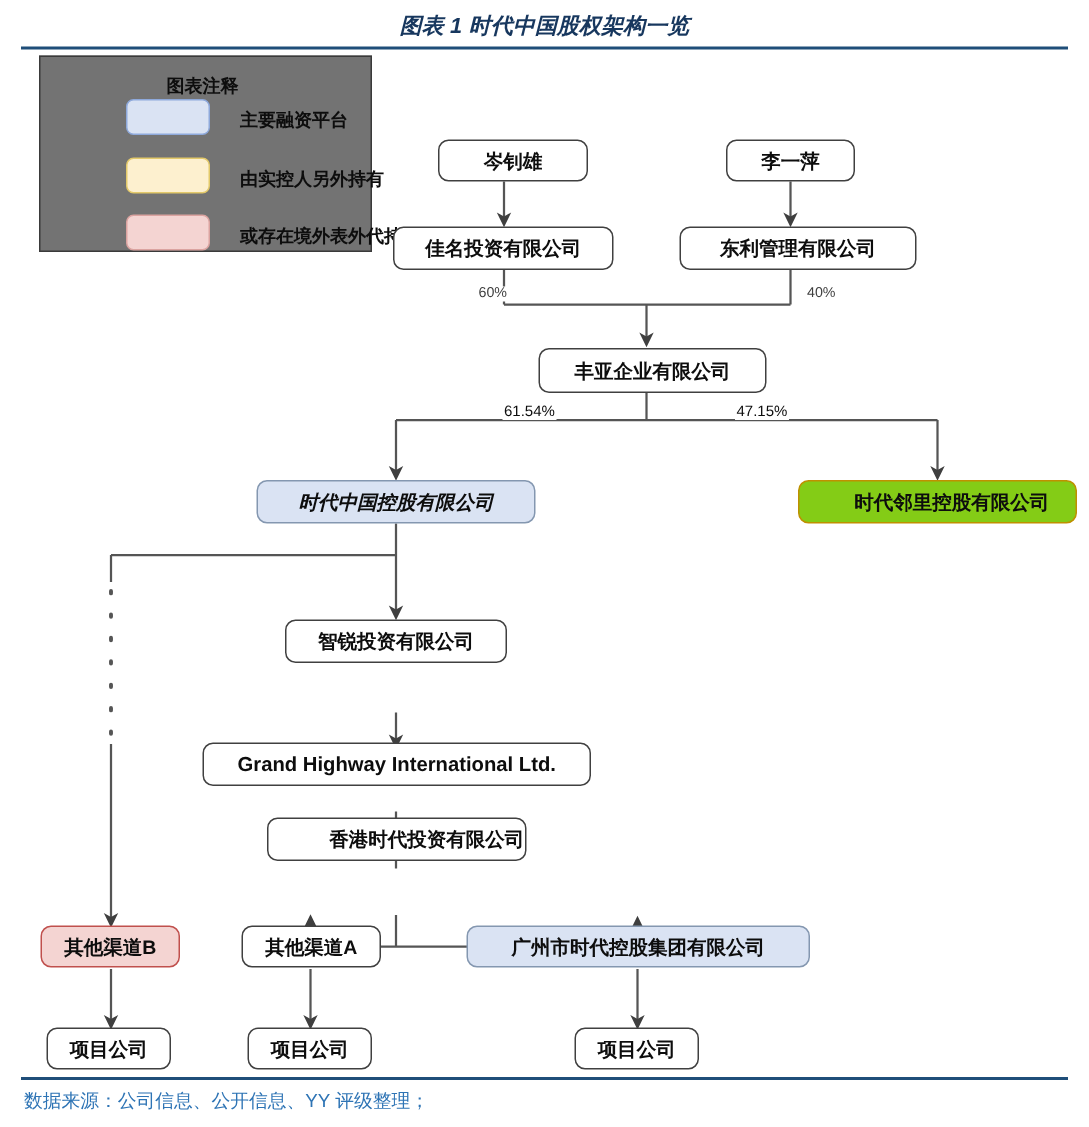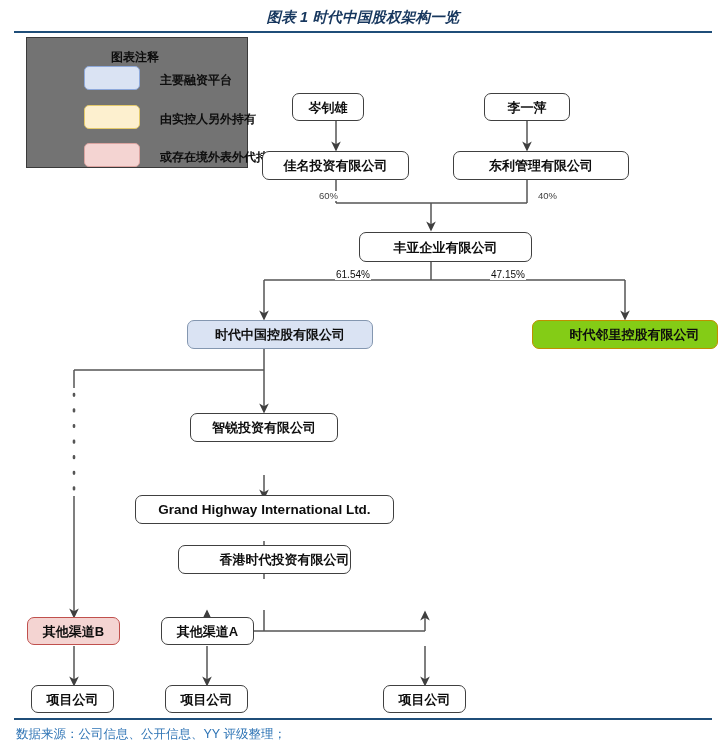--- a/index.html
+++ b/index.html
@@ -155,44 +155,45 @@
   <div class="legend-box">
     <div class="legend-title">图表注释</div>
     <div class="swatch s0"></div>
     <div class="legend-label l0">主要融资平台</div>
     <div class="swatch s1"></div>
     <div class="legend-label l1">由实控人另外持有</div>
     <div class="swatch s2"></div>
     <div class="legend-label l2">或存在境外表外代持</div>
   </div>
 
-  <div class="node" style="left:292px;top:59px;width:72px;height:28px;">岑钊雄</div>
+  <div class="node" style="left:292px;top:59px;width:100px;height:28px;">岑钊雄</div>
 
   <div class="node" style="left:484px;top:59px;width:86px;height:28px;">李一萍</div>
 
   <div class="node" style="left:262px;top:117px;width:147px;height:29px;">佳名投资有限公司</div>
 
-  <div class="node" style="left:453px;top:117px;width:176px;height:29px;">东利管理有限公司</div>
-
-  <div class="node" style="left:359px;top:198px;width:173px;height:30px;font-family:Liberation Serif, serif;">丰亚企业有限公司</div>
-
-  <div class="node blue" style="left:187px;top:286px;width:186px;height:29px;">时代中国控股有限公司</div>
+  <div class="node" style="left:453px;top:117px;width:158px;height:29px;">东利管理有限公司</div>
+
+  <div class="node" style="left:359px;top:198px;width:152px;height:30px;font-family:Liberation Serif, serif;">丰亚企业有限公司</div>
+
+  <div class="node blue" style="left:171px;top:286px;width:186px;height:29px;font-style:italic;">时代中国控股有限公司</div>
 
   <div class="node yellow" style="left:532px;top:286px;width:186px;height:29px;">时代邻里控股有限公司</div>
 
   <div class="node" style="left:190px;top:379px;width:148px;height:29px;">智锐投资有限公司</div>
 
   <div class="node latin" style="left:135px;top:461px;width:259px;height:29px;">Grand Highway International Ltd.</div>
 
   <div class="node" style="left:178px;top:511px;width:173px;height:29px;padding-left:40px;">香港时代投资有限公司</div>
 
   <div class="node pink" style="left:27px;top:583px;width:93px;height:28px;">其他渠道B</div>
 
   <div class="node" style="left:161px;top:583px;width:93px;height:28px;">其他渠道A</div>
 
+  <div class="node blue" style="left:311px;top:583px;width:229px;height:28px;">广州市时代控股集团有限公司</div>
 
   <div class="node" style="left:31px;top:651px;width:83px;height:28px;">项目公司</div>
 
   <div class="node" style="left:165px;top:651px;width:83px;height:28px;">项目公司</div>
 
   <div class="node" style="left:383px;top:651px;width:83px;height:28px;">项目公司</div>
 
   <div class="edge-label" style="left:318px;top:157px;">60%</div>
 
   <div class="edge-label" style="left:508px;top:157px;margin-left:29px;">40%</div>

